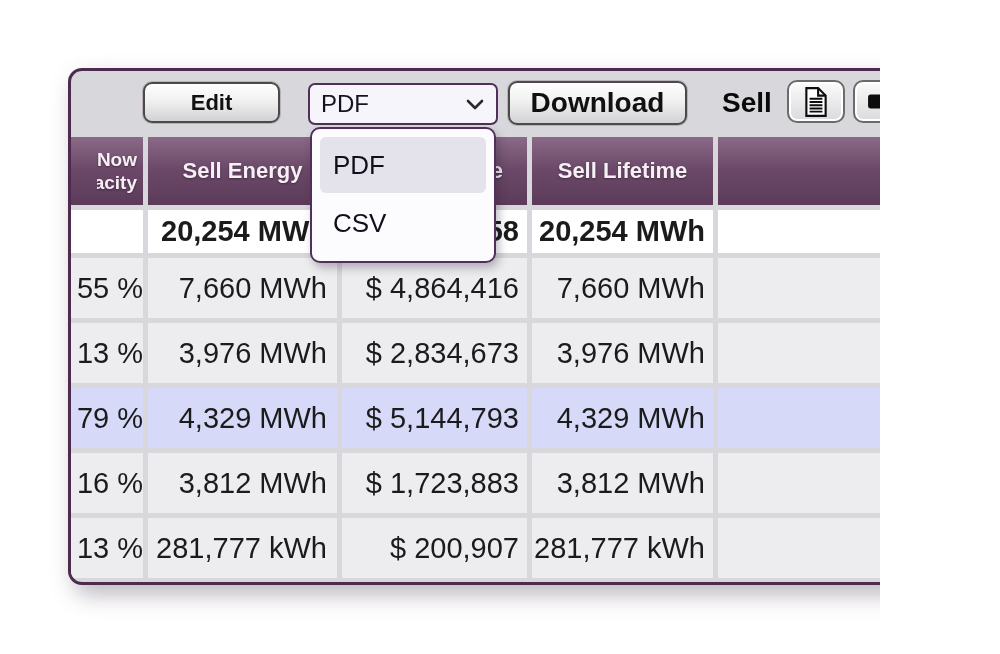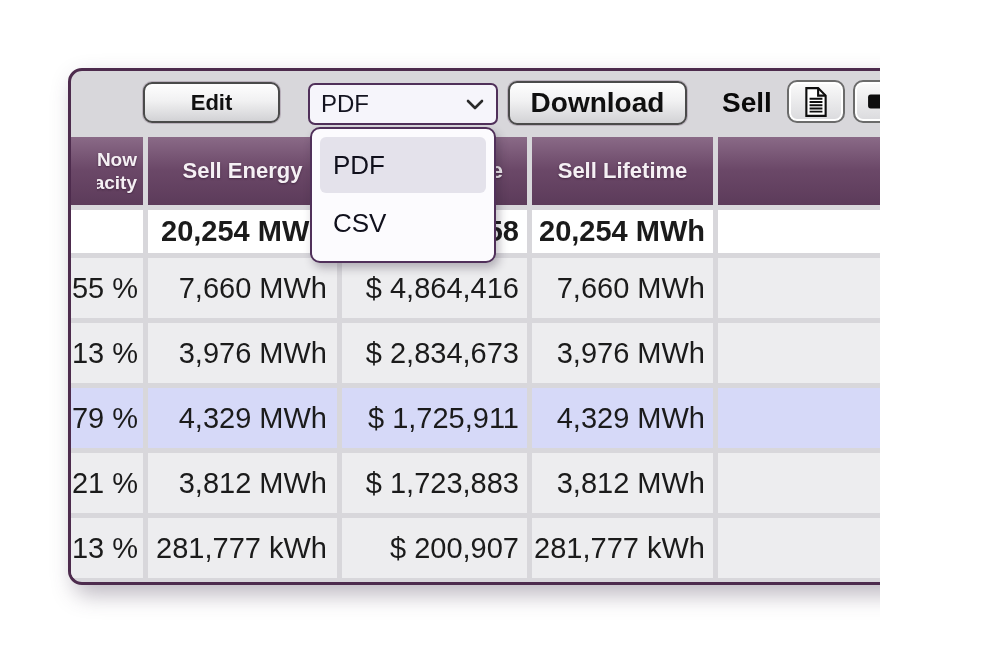--- a/index.html
+++ b/index.html
@@ -44,21 +44,21 @@
          grid-template-rows:68px 43px 60px 60px 60px 60px 60px;gap:5px;border-radius:32px;}
   .cell{background:#ededef;overflow:hidden;display:flex;align-items:center;box-sizing:border-box;}
   .hcell{background:linear-gradient(180deg,#8a6a87 0%,#6b4868 48%,#5c3b5a 100%);
          color:#f5f0f4;font-weight:bold;font-size:22px;justify-content:center;
          text-shadow:0 1px 2px rgba(40,15,40,.55);}
   .hcell.c1{flex-direction:column;align-items:flex-end;justify-content:center;
             font-size:19px;line-height:23px;padding-right:6px;}
   .clipL{display:inline-block;max-width:40px;overflow:hidden;direction:rtl;white-space:nowrap;}
   .tot{background:#ffffff;font-weight:bold;color:#000;font-size:28px;}
   .num{justify-content:flex-end;white-space:nowrap;font-size:29px;color:#1b1b1b;}
-  .pr5{padding-right:5px;}.pr8{padding-right:8px;}.pr10{padding-right:10px;}
+  .pr5{}.pr8{padding-right:8px;}.pr10{padding-right:10px;}
   .hl{background:#d6d9f8;}
 </style>
 </head>
 <body>
 
 <div class="stage">
   <div class="panel">
 
     <button class="btn btn-edit">Edit</button>
 
@@ -111,24 +111,24 @@
         <div class="cell num pr8">$ 4,864,416</div>
         <div class="cell num pr8">7,660 MWh</div>
         <div class="cell num pr8"></div>
         <div class="cell num pr5">13 %</div>
         <div class="cell num pr10">3,976 MWh</div>
         <div class="cell num pr8">$ 2,834,673</div>
         <div class="cell num pr8">3,976 MWh</div>
         <div class="cell num pr8"></div>
         <div class="cell num pr5 hl">79 %</div>
         <div class="cell num pr10 hl">4,329 MWh</div>
-        <div class="cell num pr8 hl">$ 1,725,911</div>
+        <div class="cell num pr8 hl">$ 5,144,793</div>
         <div class="cell num pr8 hl">4,329 MWh</div>
         <div class="cell num pr8 hl"></div>
-        <div class="cell num pr5">21 %</div>
+        <div class="cell num pr5">16 %</div>
         <div class="cell num pr10">3,812 MWh</div>
         <div class="cell num pr8">$ 1,723,883</div>
         <div class="cell num pr8">3,812 MWh</div>
         <div class="cell num pr8"></div>
         <div class="cell num pr5">13 %</div>
         <div class="cell num pr10">281,777 kWh</div>
         <div class="cell num pr8">$ 200,907</div>
         <div class="cell num pr8">281,777 kWh</div>
         <div class="cell num pr8"></div>
       </div>

